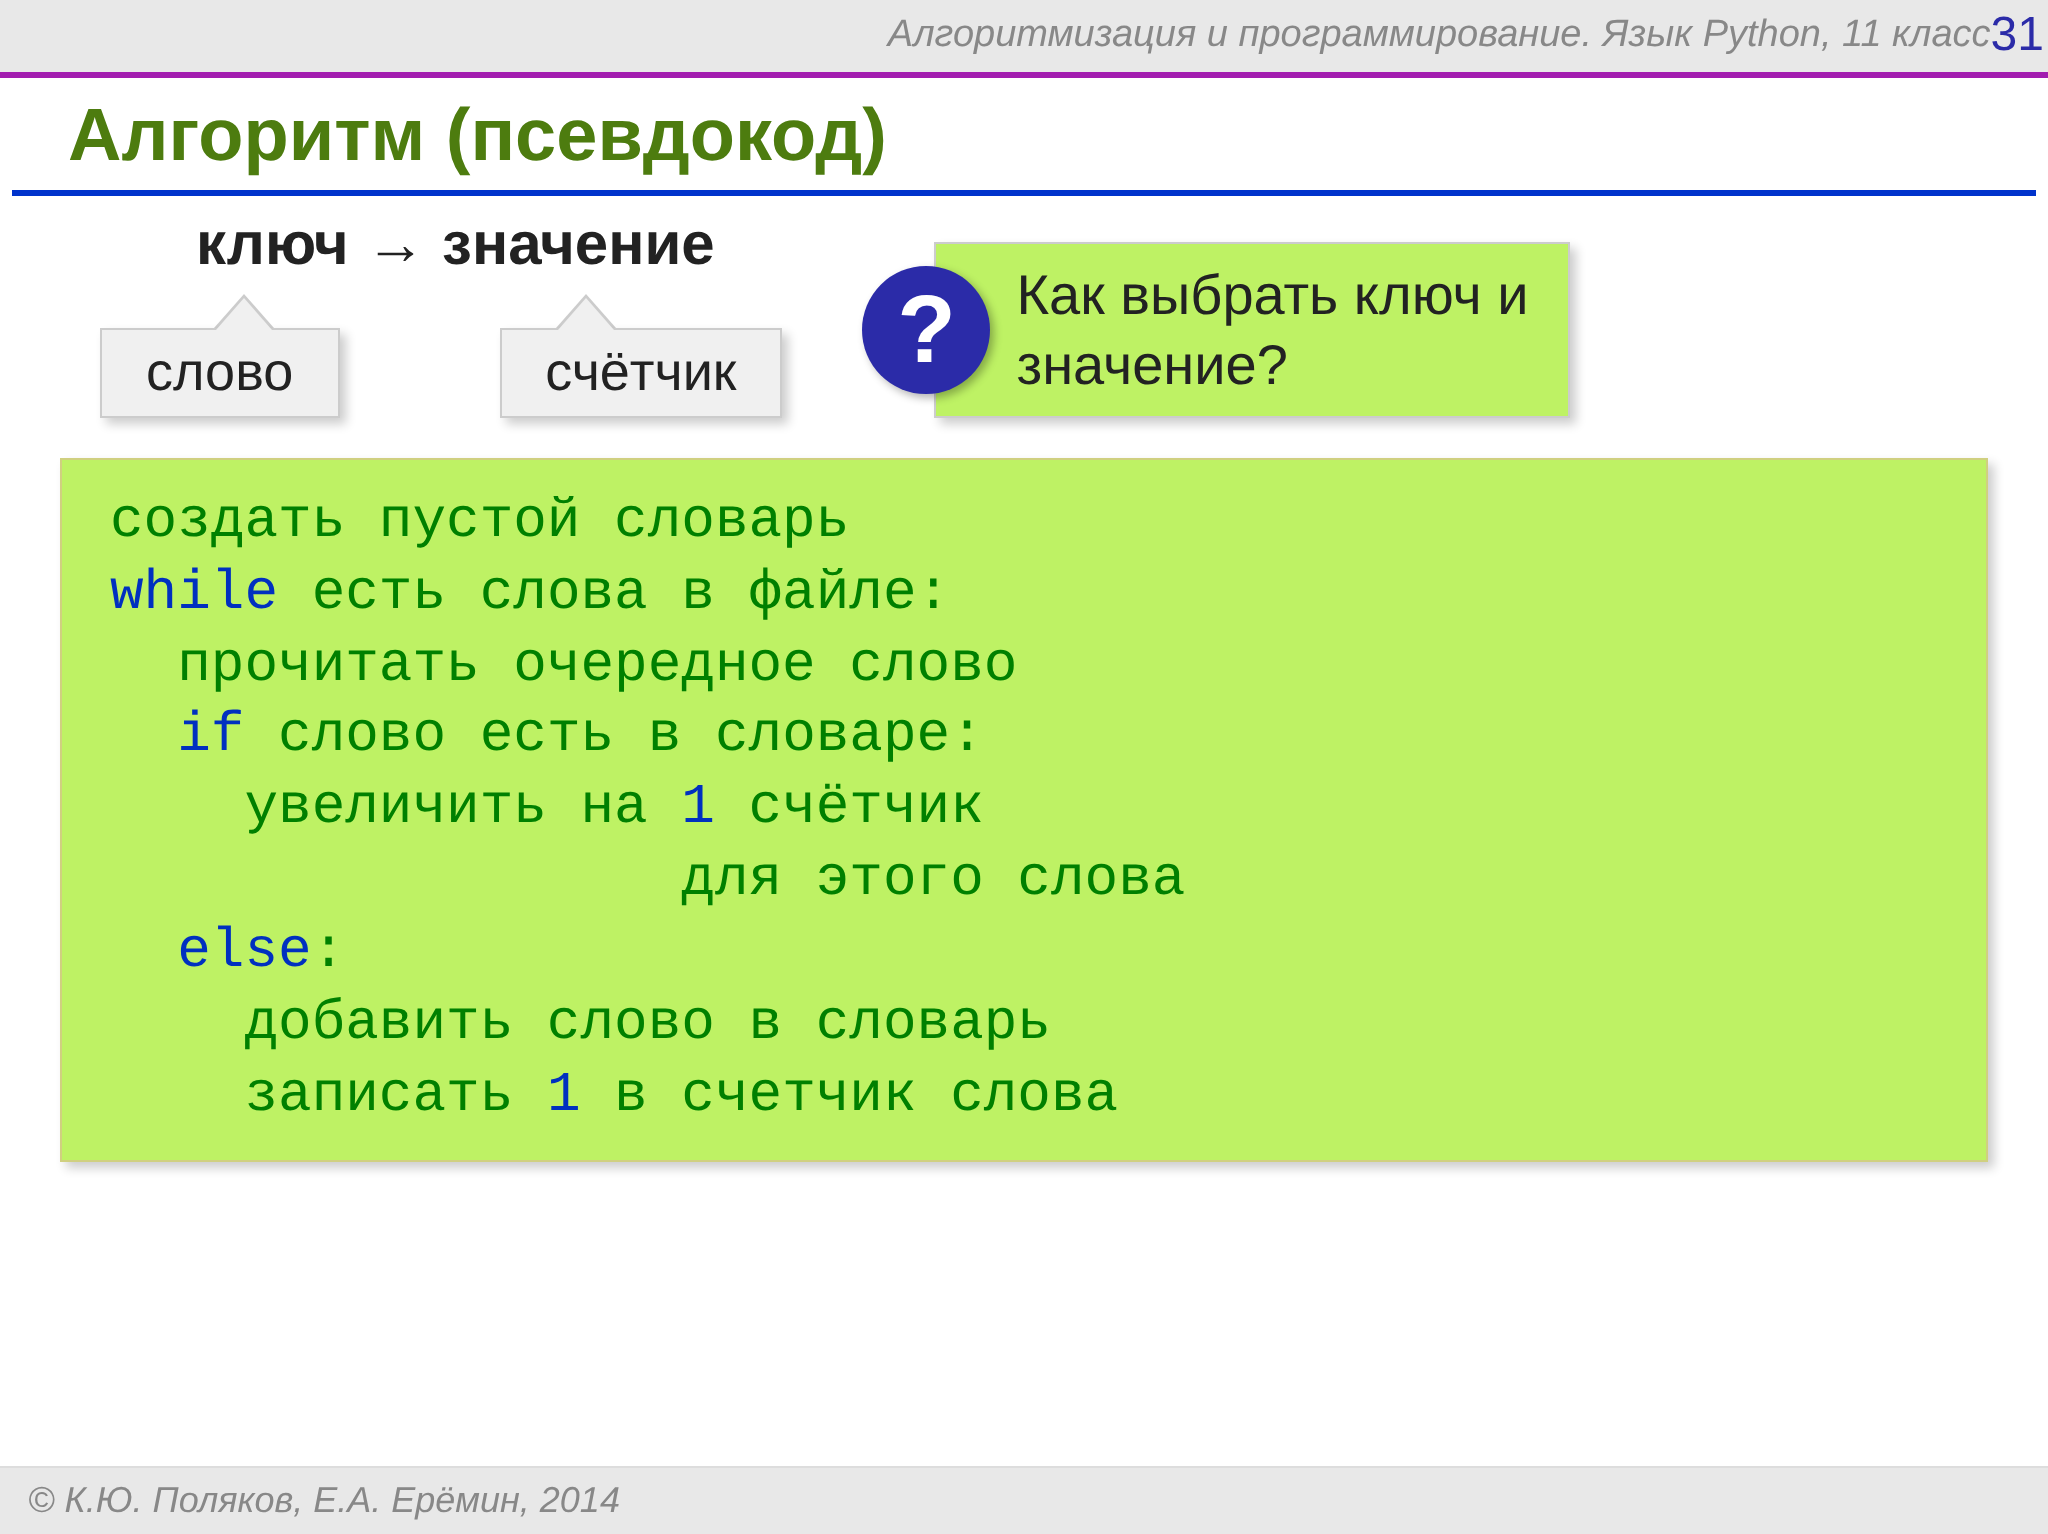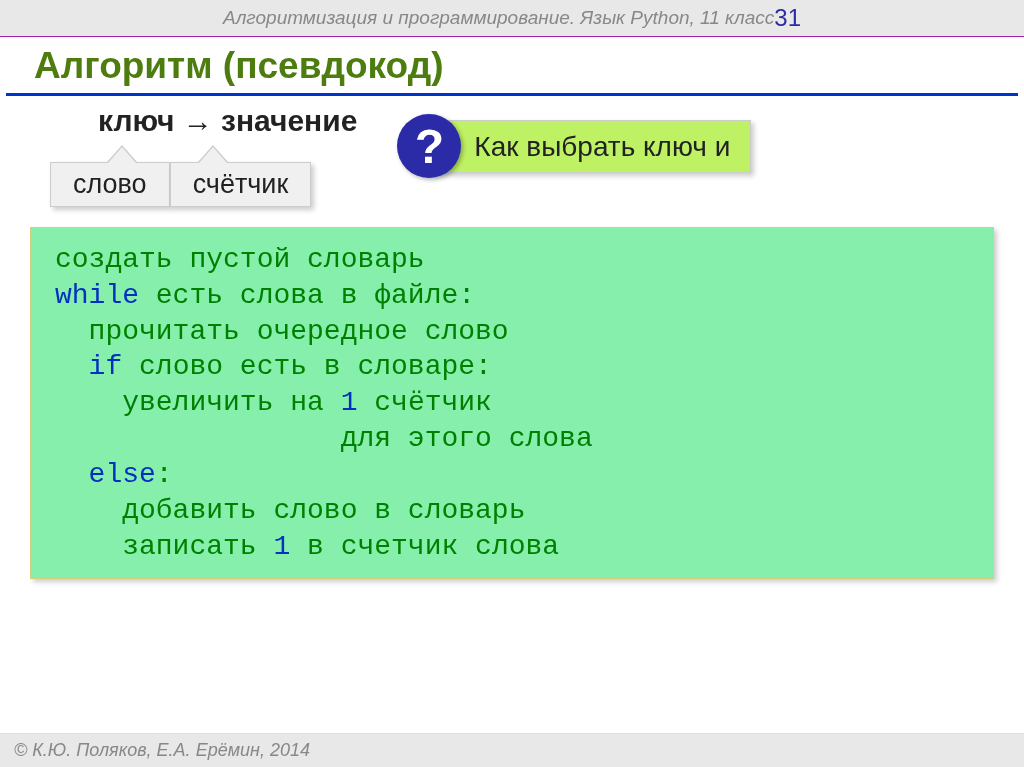--- a/index.html
+++ b/index.html
@@ -6,61 +6,62 @@
   body {
     width: 1024px;
     height: 767px;
     background: #fff;
     font-family: Arial, sans-serif;
     position: relative;
     overflow: hidden;
   }
   .header-bar {
     background: #e8e8e8;
-    padding: 4px 16px;
-    display: flex;
-    justify-content: center;
+    padding: 4px 2px;
+    display: flex;
+    justify-content: flex-end;
     align-items: center;
     color: #888;
     font-style: italic;
     font-size: 19px;
-    border-bottom: 1px solid #a21caf;
+    border-bottom: 3px solid #a21caf;
   }
   .page-number {
     font-weight: normal;
     font-style: normal;
     color: #2b2ba8;
     font-size: 24px;
   }
   .title {
     font-size: 37px;
     font-weight: bold;
     color: #4d7c0f;
     padding: 8px 28px 6px;
     border-bottom: 3px solid #0033cc;
     margin: 0 6px;
   }
   .key-value-row {
     display: flex;
-    align-items: flex-start;
+    align-items: flex-end;
     padding: 8px 28px 0;
     position: relative;
   }
   .kv-left {
     margin-left: 70px;
     position: relative;
   }
   .kv-text {
     font-size: 30px;
     font-weight: bold;
     color: #222;
   }
   .arrow { font-family: "Segoe UI Symbol", Arial; }
   .callouts {
     display: flex;
+    gap: 80px;
     margin-top: 24px;
     margin-left: -48px;
   }
   .callout-box {
     background: #f0f0f0;
     border: 1px solid #ccc;
     padding: 6px 22px;
     font-size: 27px;
     color: #222;
     box-shadow: 3px 3px 5px rgba(0,0,0,0.2);
@@ -116,21 +117,21 @@
     background: #bef264;
     border: 1px solid #ccc;
     padding: 8px 20px 8px 40px;
     font-size: 28px;
     color: #222;
     box-shadow: 3px 3px 5px rgba(0,0,0,0.2);
     line-height: 1.25;
   }
   .code-block {
     margin: 20px 30px 0;
-    background: #86efac;
+    background: #bef264;
     border: 1px solid #d0d080;
     box-shadow: 3px 3px 5px rgba(0,0,0,0.2);
     padding: 14px 24px;
     font-family: "Courier New", monospace;
     font-size: 28px;
     line-height: 1.28;
     white-space: pre;
   }
   .kw { color: #0030c0; }
   .gr { color: #008000; }
@@ -170,20 +171,21 @@
     <div class="callouts">
       <div id="callout-word" class="callout-box">слово</div>
       <div id="callout-counter" class="callout-box">счётчик</div>
     </div>
   </div>
 
   <div class="question-wrap">
     <div class="q-circle">?</div>
     <div class="q-box">
       <span>Как выбрать ключ и</span><br>
+      <span>значение?</span>
     </div>
   </div>
 </div>
 
 <div class="code-block"><span class="gr">создать пустой словарь</span>
 <span class="kw">while</span><span class="gr"> есть слова в файле:</span>
 <span class="gr">  прочитать очередное слово</span>
 <span>  </span><span class="kw">if</span><span class="gr"> слово есть в словаре:</span>
 <span class="gr">    увеличить на </span><span class="kw">1</span><span class="gr"> счётчик </span>
 <span class="gr">                 для этого слова</span>

